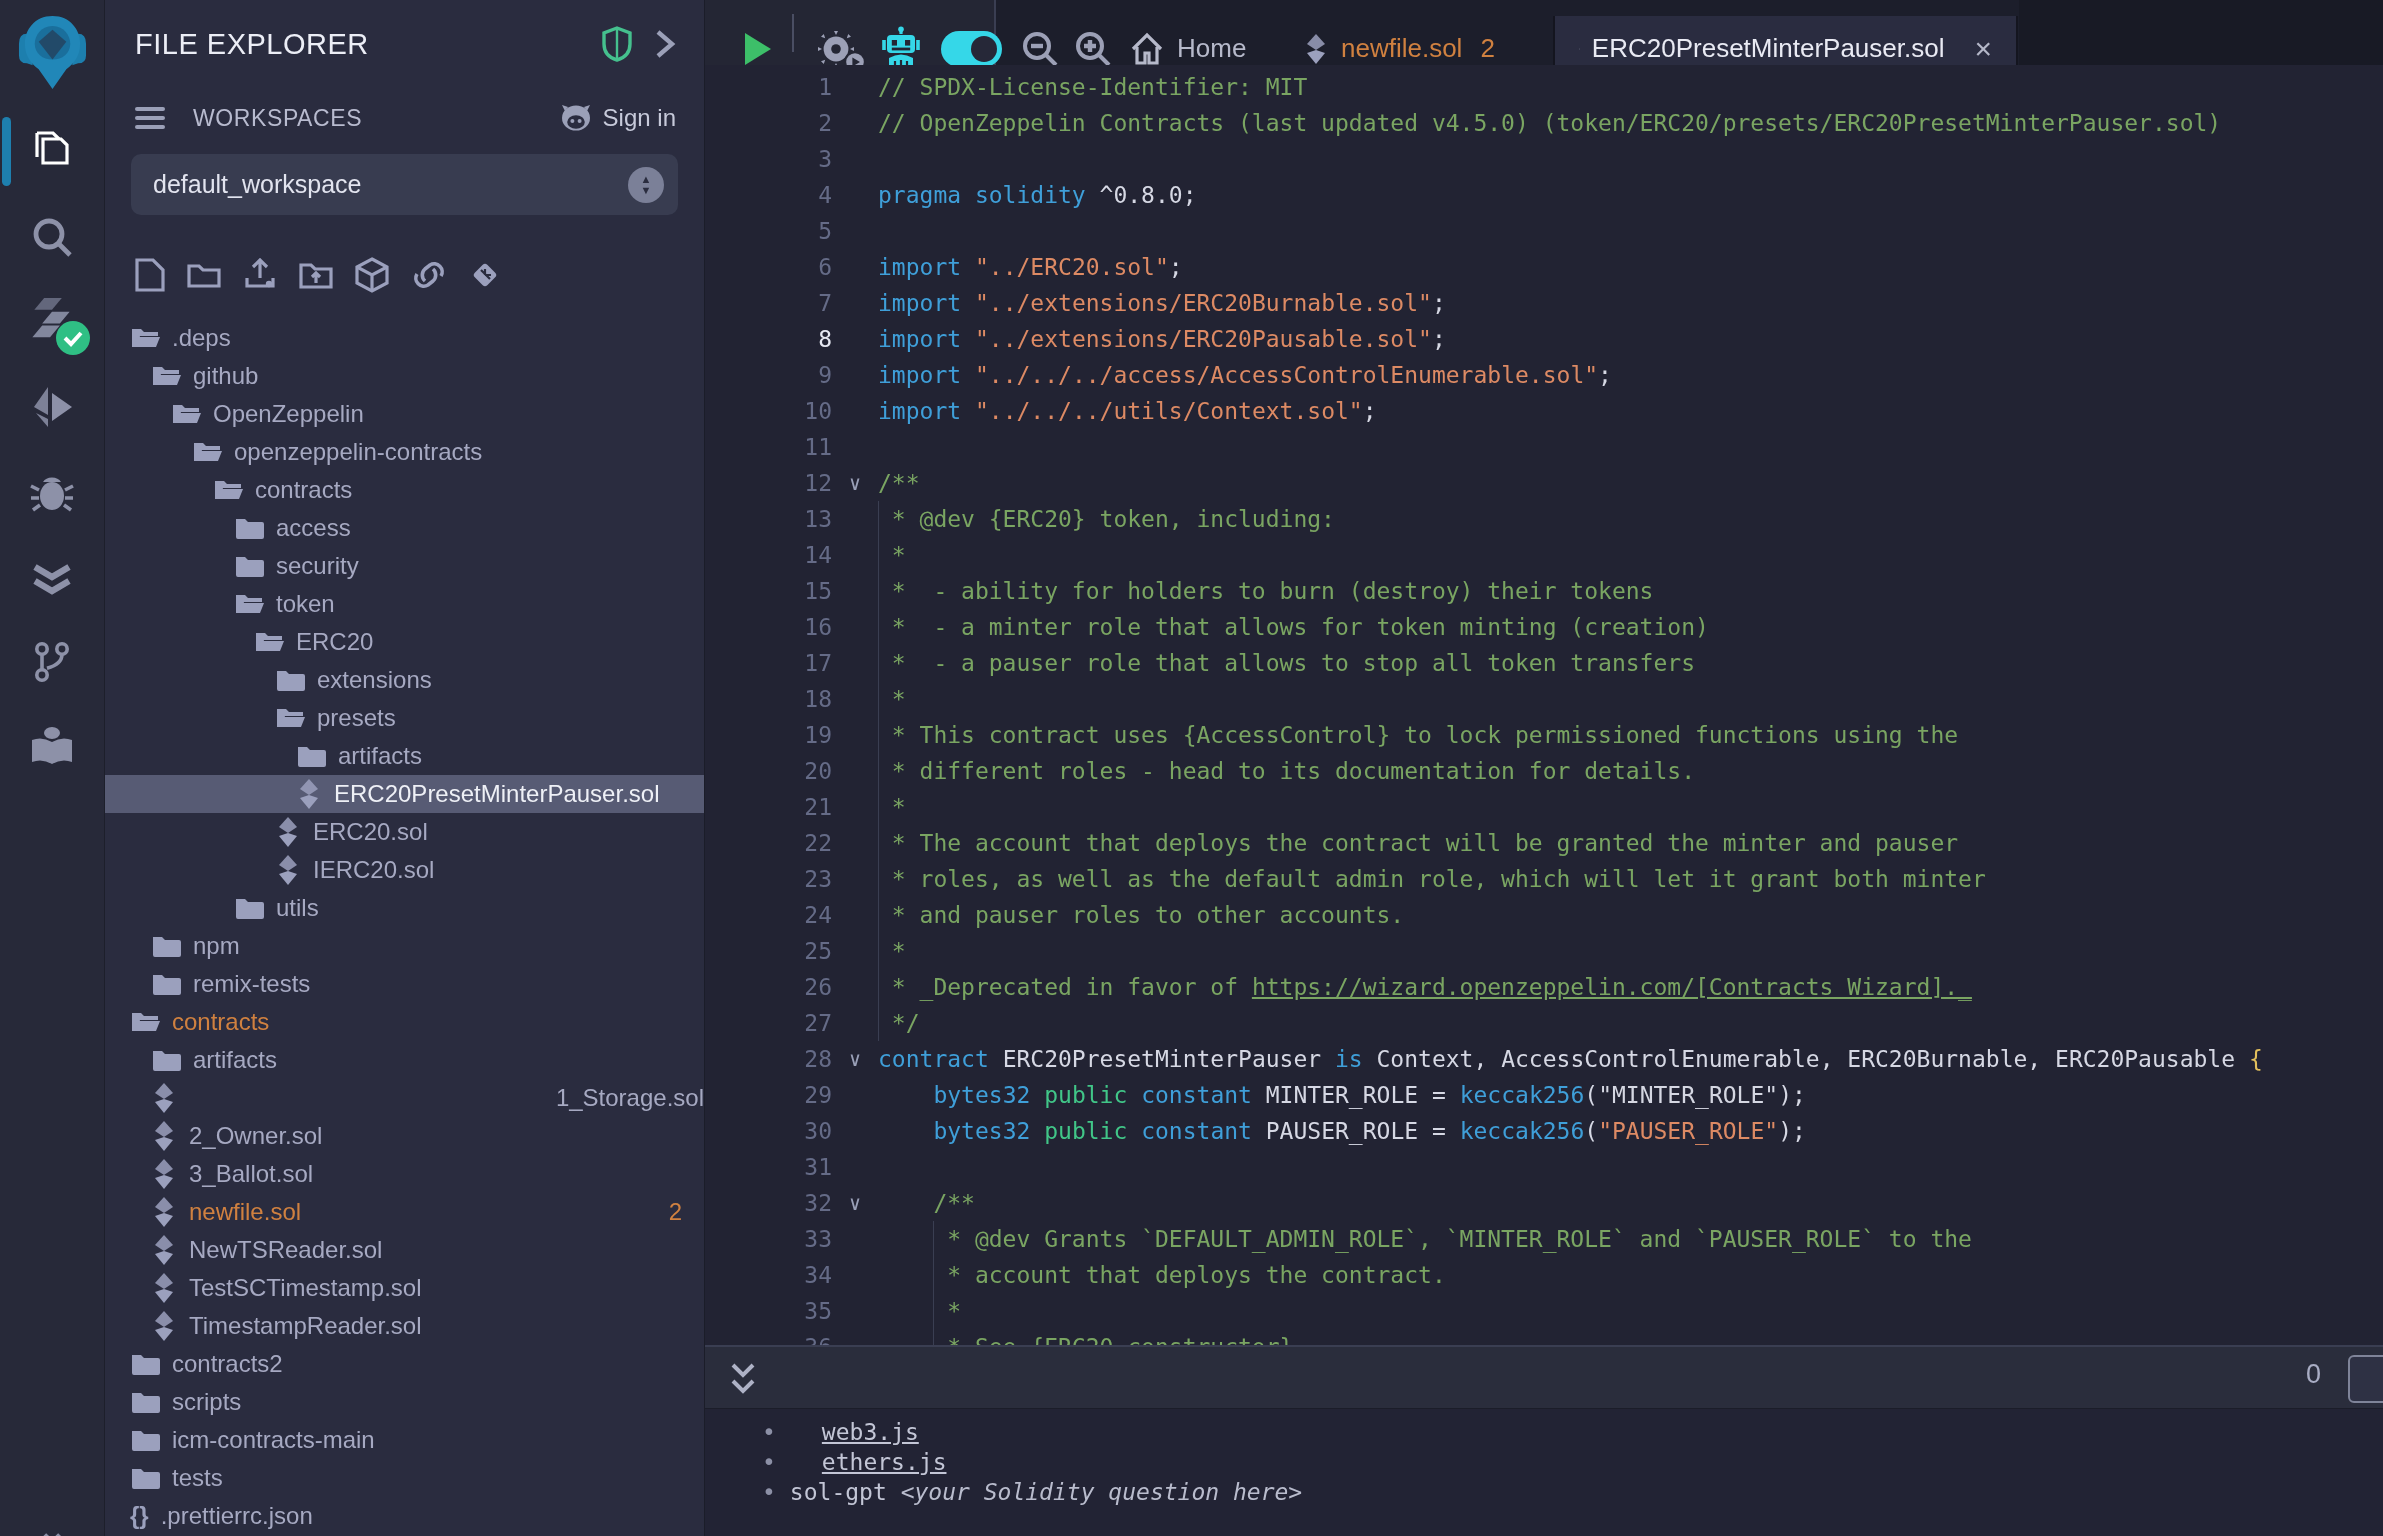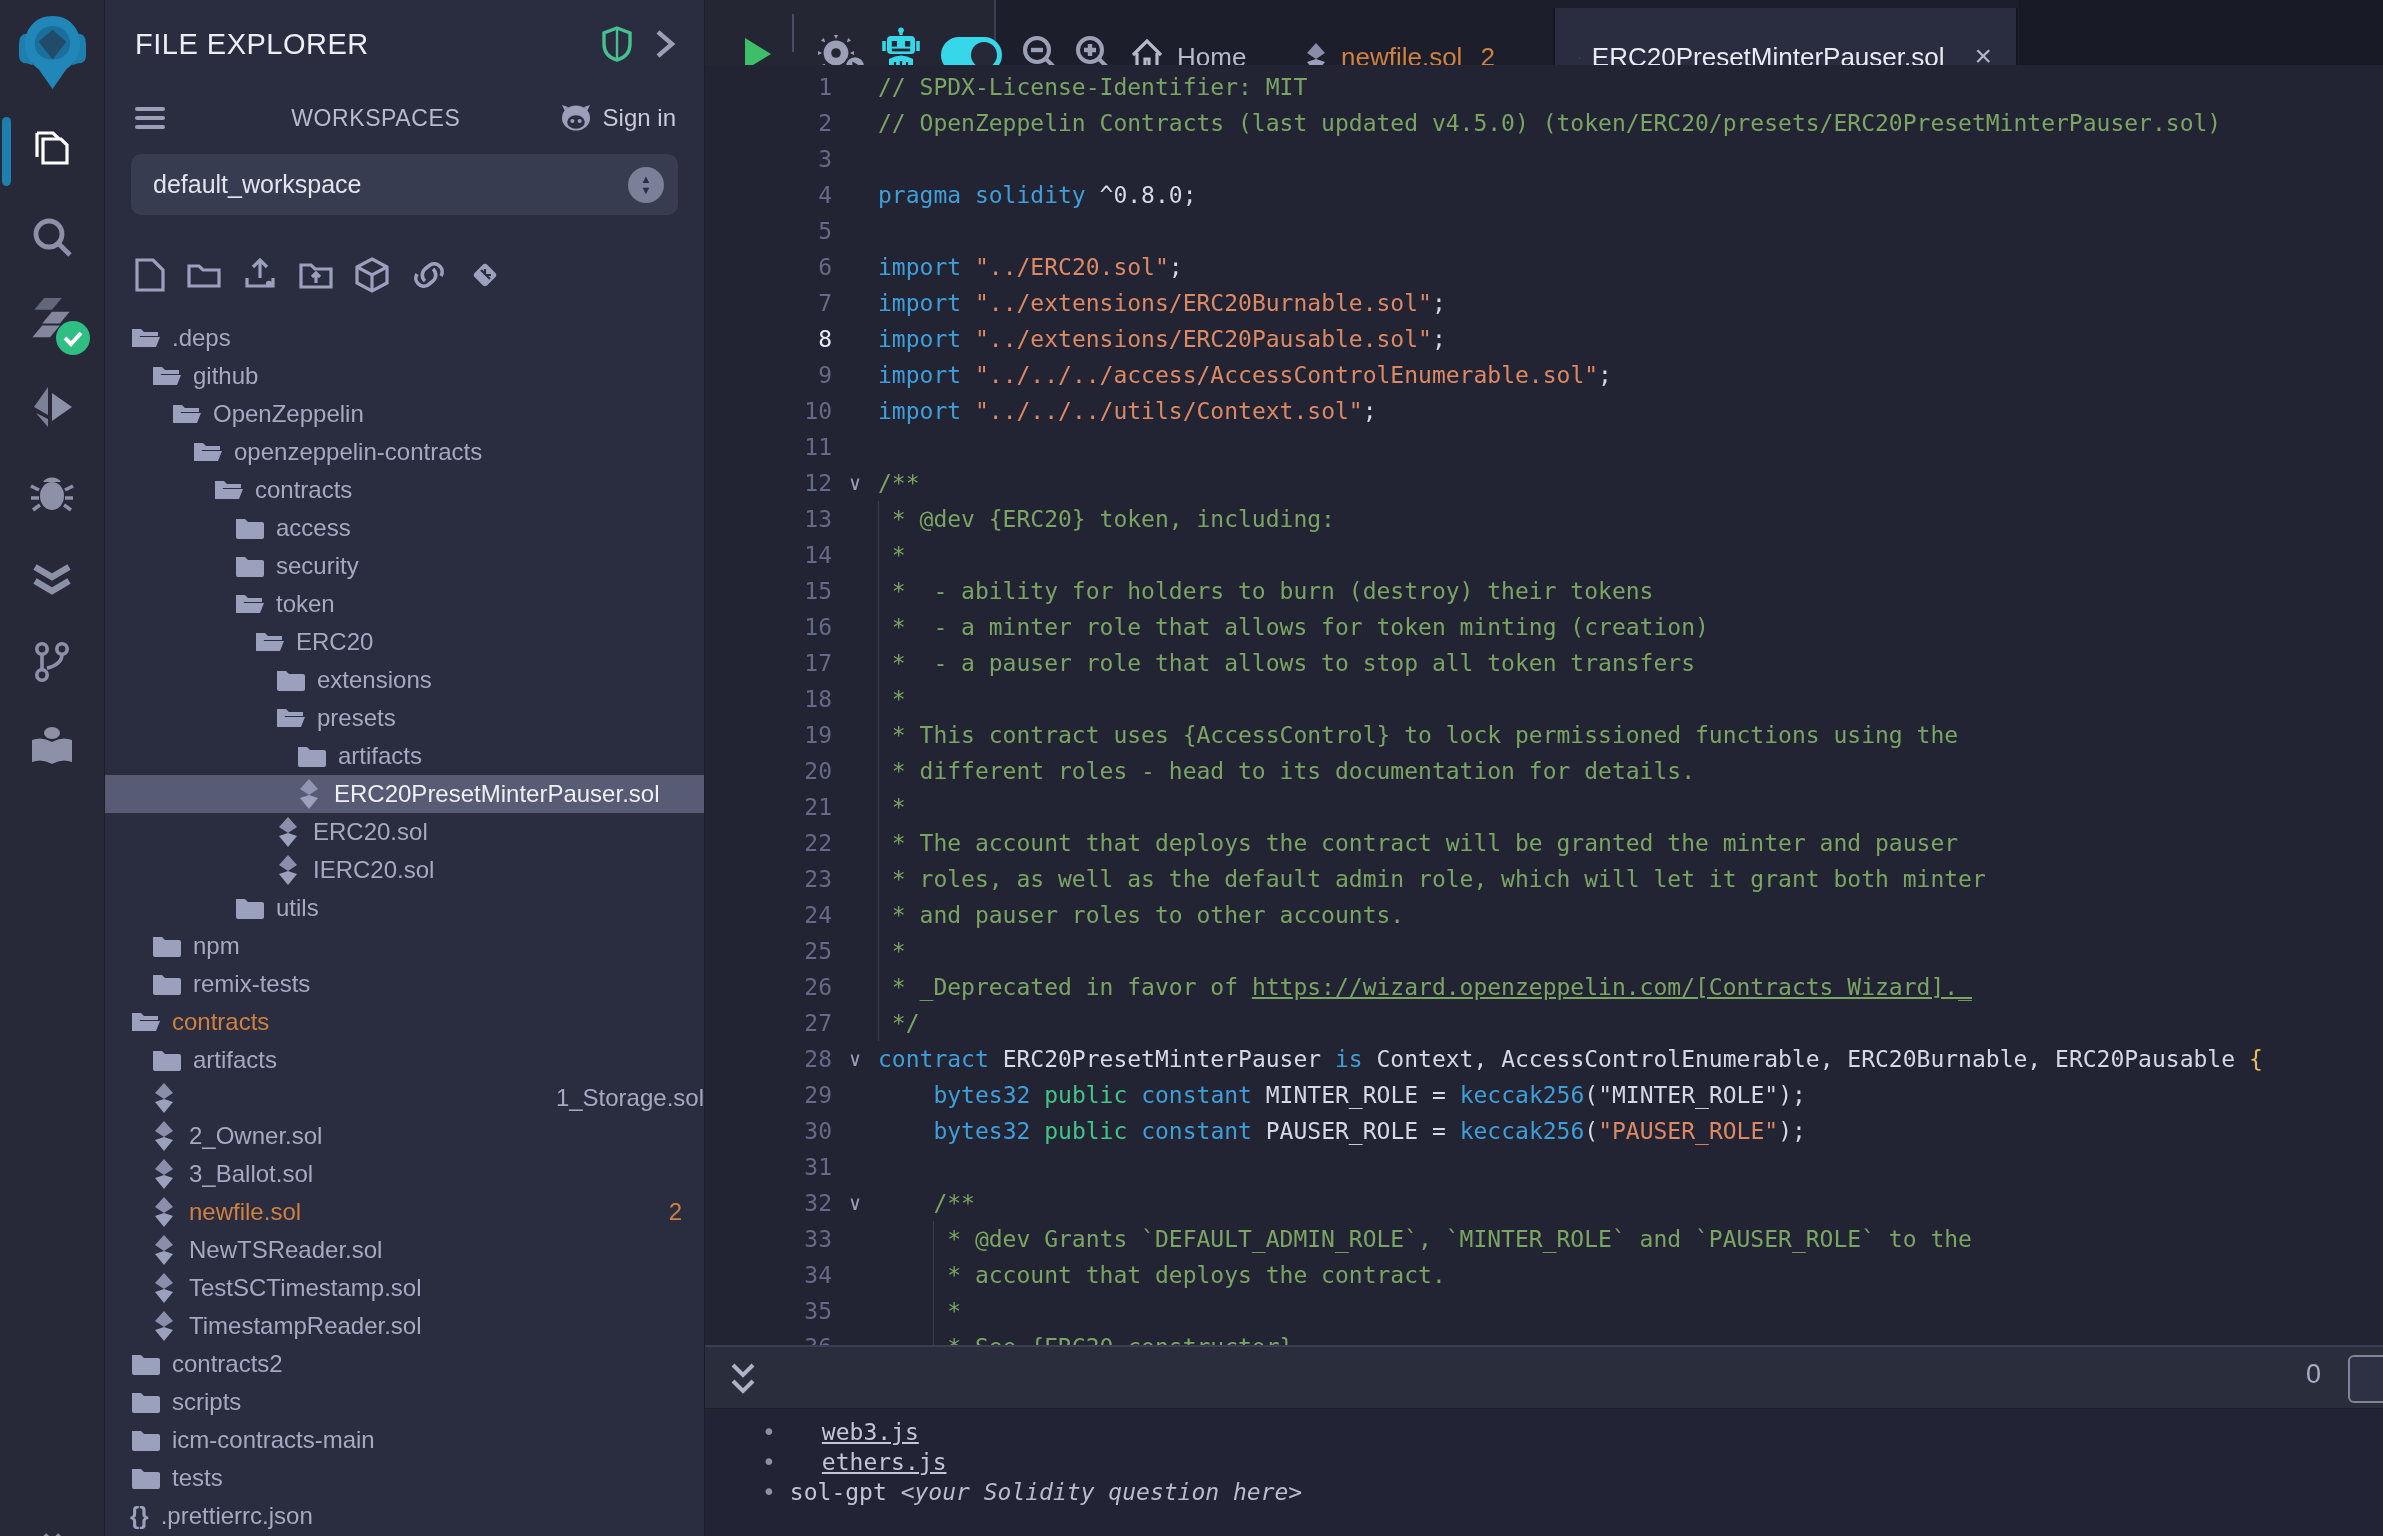--- a/index.html
+++ b/index.html
@@ -16,21 +16,21 @@
   .plug-partial{position:absolute;left:28px;bottom:-14px;}
 
   
   .panel{width:599px;height:1537px;background:#2a2c3f;border-right:1px solid #1b1d29;position:relative;flex:0 0 auto;overflow:hidden;}
   .panel-header{display:flex;align-items:center;padding:26px 28px 0 30px;}
   .panel-title{color:#eceef6;font-size:29px;font-weight:500;letter-spacing:0.5px;flex:1;}
   .ph-ic{margin-left:22px;cursor:pointer;}
   .ws-row{display:flex;align-items:center;padding:0 28px 0 30px;margin-top:40px;}
   .burger{width:30px;cursor:pointer;}
   .burger div{height:4px;background:#9ba0b8;border-radius:2px;margin:5px 0;}
-  .ws-label{color:#b8bbcf;font-size:23px;letter-spacing:0.6px;margin-left:28px;flex:1;text-align:center;}
+  .ws-label{color:#b8bbcf;font-size:23px;letter-spacing:0.6px;margin-left:28px;flex:1;}
   .signin{display:flex;align-items:center;cursor:pointer;}
   .signin-label{color:#c7cada;font-size:24px;margin-left:10px;}
   .ws-select{margin:20px 26px 0;height:61px;background:#383c50;border-radius:10px;display:flex;align-items:center;padding:0 14px 0 22px;cursor:pointer;}
   .ws-value{color:#e2e4ef;font-size:25px;flex:1;}
   .stepper{width:36px;height:36px;border-radius:50%;background:#7b8098;color:#2a2c3f;display:flex;flex-direction:column;align-items:center;justify-content:center;font-size:11px;line-height:11px;}
   .fileops{display:flex;align-items:center;gap:22px;padding-left:30px;margin-top:42px;}
   .fileops .op{cursor:pointer;}
 
   
   .tree{margin-top:26px;font-size:24px;color:#a6a9c2;position:relative;}
@@ -41,21 +41,21 @@
   .trow.orange .lbl{color:#d08140;}
   .badge{position:absolute;right:22px;color:#d08140;font-size:24px;}
   .fi{flex:0 0 auto;}
 
   
   .main{position:relative;width:1681px;height:1537px;background:#222333;flex:0 0 auto;}
 
   
   .tabbar{position:absolute;left:0;top:0;width:1681px;height:65px;background:#1c1e2b;}
   .tb-tool{position:absolute;left:0;top:0;height:65px;width:291px;background:#242634;}
-  .tb-el{position:absolute;top:8px;height:65px;display:flex;align-items:flex-end;cursor:pointer;}
+  .tb-el{position:absolute;top:16px;height:65px;display:flex;align-items:center;cursor:pointer;}
   .vsep{position:absolute;top:14px;height:38px;width:2px;background:#4a4e63;}
   .vdiv{position:absolute;top:0;height:65px;width:2px;background:#3a3e52;}
   .toggle{width:61px;height:36px;border-radius:19px;background:#35d7e8;position:relative;}
   .toggle .knob{position:absolute;right:5px;top:5px;width:26px;height:26px;border-radius:50%;background:#262838;}
   .hometab{color:#b6b9ca;font-size:26px;gap:12px;}
   .tab{font-size:26px;gap:12px;padding:0 4px;}
   .tab .tlbl{color:#d08140;}
   .tab .tnum{color:#d08140;margin-left:6px;}
   .tab-active{background:#2a2c40;border-left:2px solid #14151f;border-right:2px solid #14151f;}
   .tab-active .tlbl{color:#e9eaf3;}

